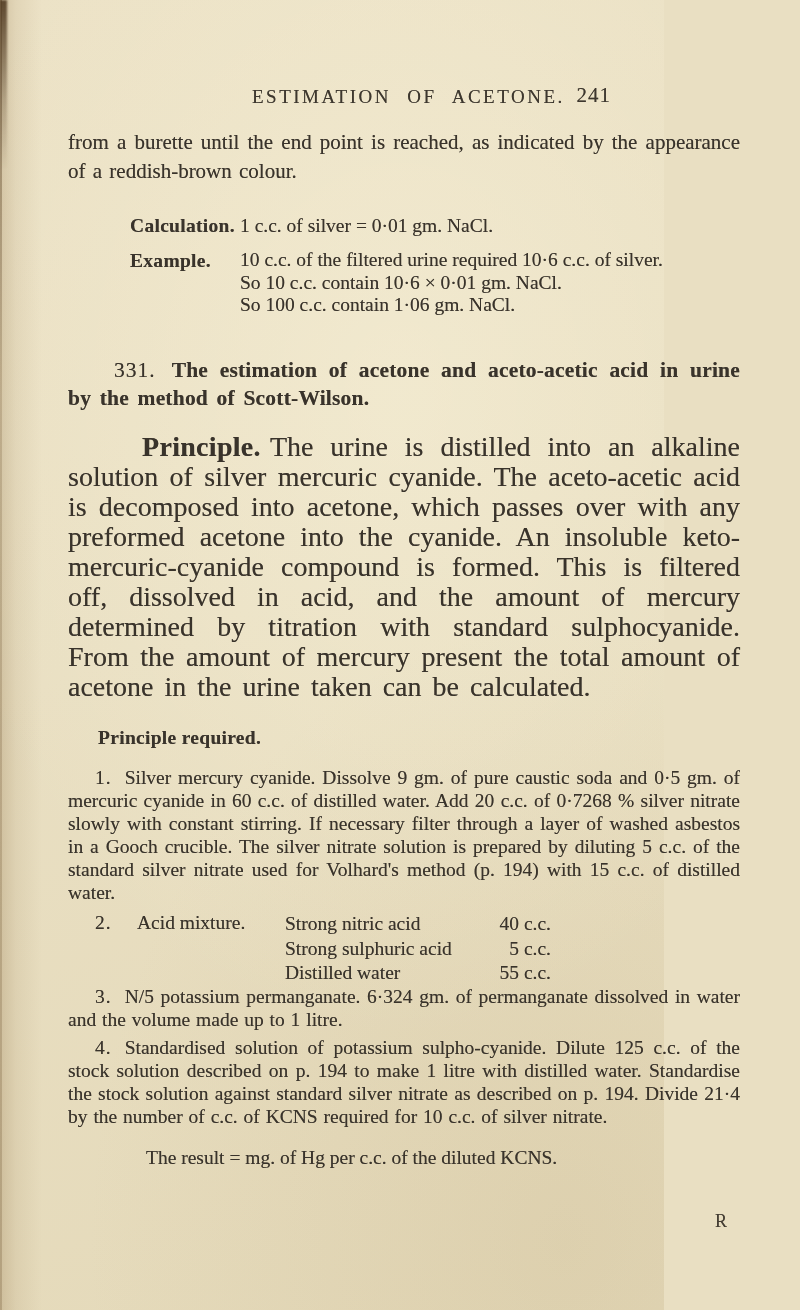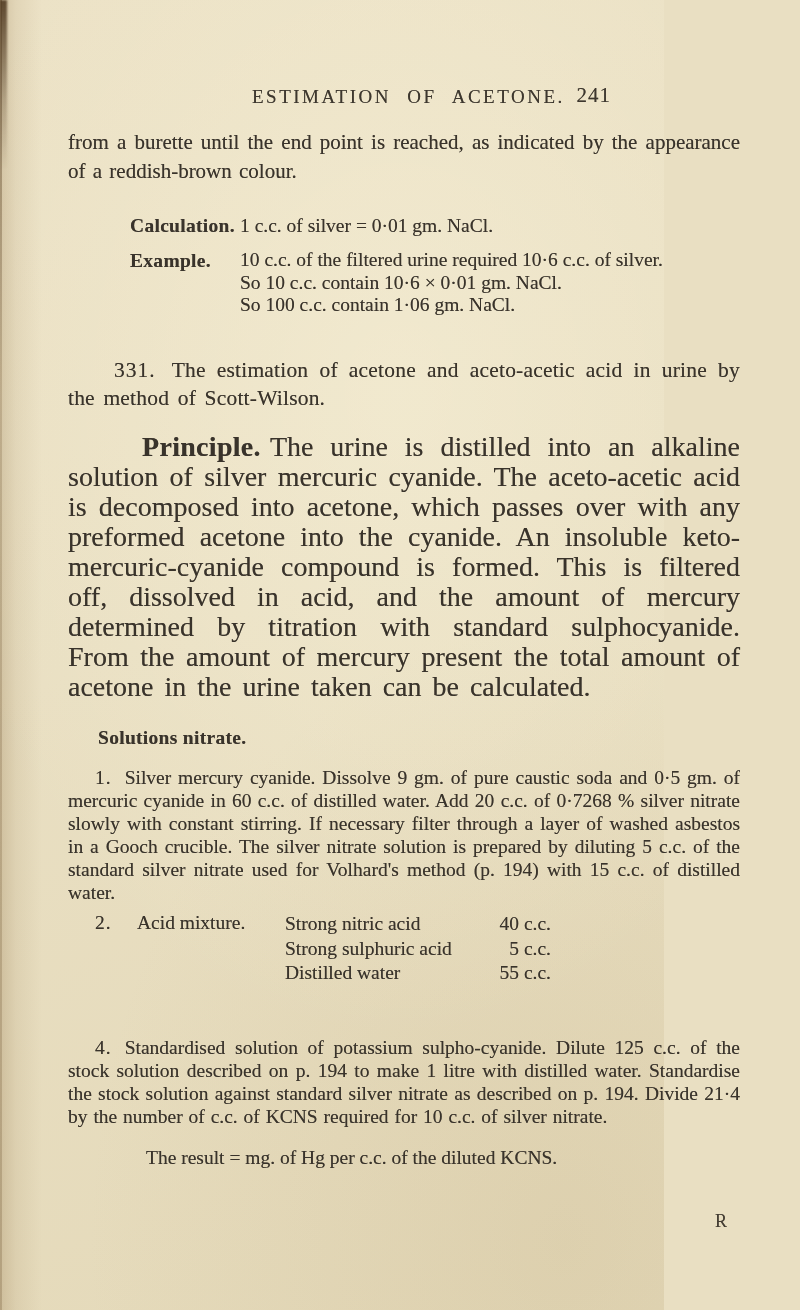--- a/index.html
+++ b/index.html
@@ -45,21 +45,21 @@
   .b-label{font-weight:bold;letter-spacing:0.3px;margin-left:28px;}
 
   .calc-row{position:absolute;left:102px;width:646px;display:flex;font-size:19.5px;line-height:24px;}
   .pos-calc{top:214px;}
   .pos-example{top:249px;}
   .calc-row .b-label{flex:0 0 110px;}
   .ex-lines div{line-height:22.5px;}
 
   .pos-sec{top:356px;font-size:21.5px;line-height:28px;}
   .sec-num{margin-right:16px;letter-spacing:1px;}
-  .sec-title{font-weight:normal;word-spacing:3px;letter-spacing:0.2px;}
+  .sec-title{font-weight:bold;word-spacing:3px;letter-spacing:0.2px;}
   .indent46{text-indent:46px;}
 
   .pos-principle{top:432px;font-size:28px;line-height:30px;word-spacing:4px;}
   .pos-principle .b-label{margin-right:9px;}
 
   .sol-head{position:absolute;left:98px;top:727px;font-size:19.5px;font-weight:bold;letter-spacing:0.3px;}
 
   .sol-item{font-size:19.5px;line-height:23px;word-spacing:1px;}
   .inum{margin-right:13px;letter-spacing:1px;}
   .indent27{text-indent:27px;}
@@ -105,21 +105,21 @@
       <div>10 c.c. of the filtered urine required 10·6 c.c. of silver.</div>
       <div>So 10 c.c. contain 10·6 × 0·01 gm. NaCl.</div>
       <div>So 100 c.c. contain 1·06 gm. NaCl.</div>
     </div>
   </div>
 
   <p class="blk just indent46 pos-sec"><span class="sec-num">331.</span><span class="sec-title">The estimation of acetone and aceto-acetic acid in urine by the method of Scott-Wilson.</span></p>
 
   <p class="blk just indent46 pos-principle"><span class="b-label">Principle.</span><span>The urine is distilled into an alkaline solution of silver mercuric cyanide. The aceto-acetic acid is decomposed into acetone, which passes over with any preformed acetone into the cyanide. An insoluble keto-mercuric-cyanide compound is formed. This is filtered off, dissolved in acid, and the amount of mercury determined by titration with standard sulphocyanide. From the amount of mercury present the total amount of acetone in the urine taken can be calculated.</span></p>
 
-  <p class="sol-head">Solutions nitrate.</p>
+  <p class="sol-head">Principle required.</p>
 
   <p class="blk just indent27 sol-item pos-item1"><span class="inum">1.</span><span>Silver mercury cyanide. Dissolve 9 gm. of pure caustic soda and 0·5 gm. of mercuric cyanide in 60 c.c. of distilled water. Add 20 c.c. of 0·7268 % silver nitrate slowly with constant stirring. If necessary filter through a layer of washed asbestos in a Gooch crucible. The silver nitrate solution is prepared by diluting 5 c.c. of the standard silver nitrate used for Volhard's method (p. 194) with 15 c.c. of distilled water.</span></p>
 
   <div class="blk pos-item2">
     <span class="acid-num">2.</span>
     <span class="acid-label">Acid mixture.</span>
     <div class="acid-table">
       <div class="acid-row">
         <span>Strong nitric acid</span>
         <span class="acid-amt">40 c.c.</span>
@@ -128,20 +128,21 @@
         <span>Strong sulphuric acid</span>
         <span class="acid-amt">5 c.c.</span>
       </div>
       <div class="acid-row">
         <span>Distilled water</span>
         <span class="acid-amt">55 c.c.</span>
       </div>
     </div>
   </div>
 
+  <p class="blk just indent27 sol-item pos-item3"><span class="inum">3.</span><span>N/5 potassium permanganate. 6·324 gm. of permanganate dissolved in water and the volume made up to 1 litre.</span></p>
 
   <p class="blk just indent27 sol-item pos-item4"><span class="inum">4.</span><span>Standardised solution of potassium sulpho-cyanide. Dilute 125 c.c. of the stock solution described on p. 194 to make 1 litre with distilled water. Standardise the stock solution against standard silver nitrate as described on p. 194. Divide 21·4 by the number of c.c. of KCNS required for 10 c.c. of silver nitrate.</span></p>
 
   <p class="pos-result">The result = mg. of Hg per c.c. of the diluted KCNS.</p>
 
 
   <div class="r-mark">R</div>
 </div>
 
 </body></html>

